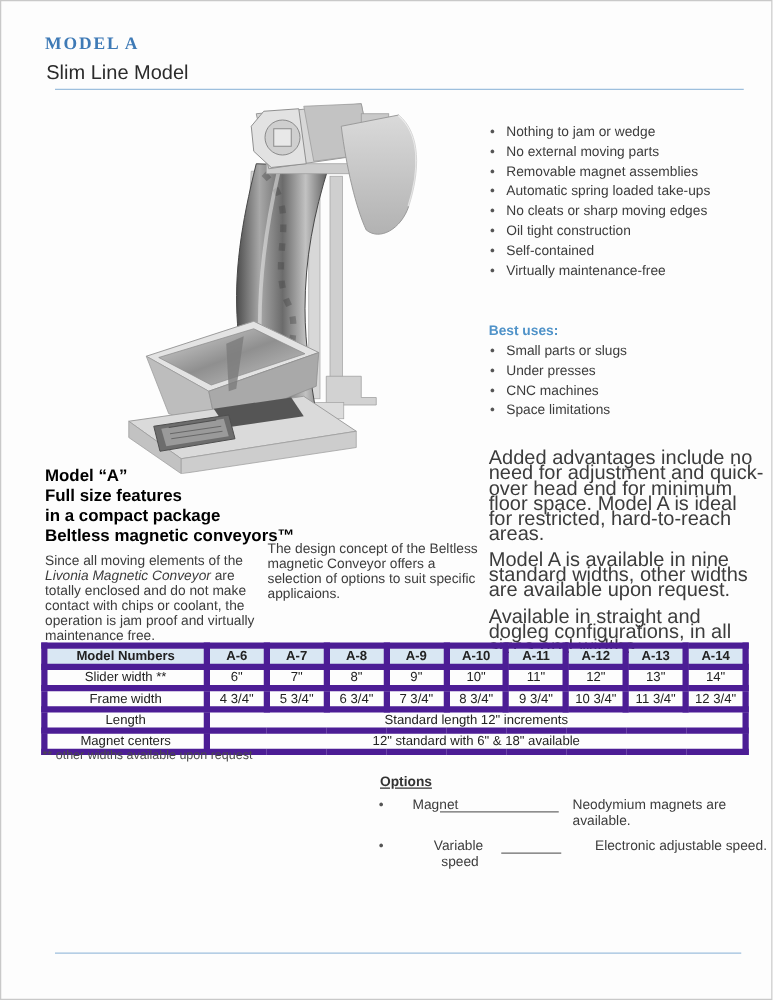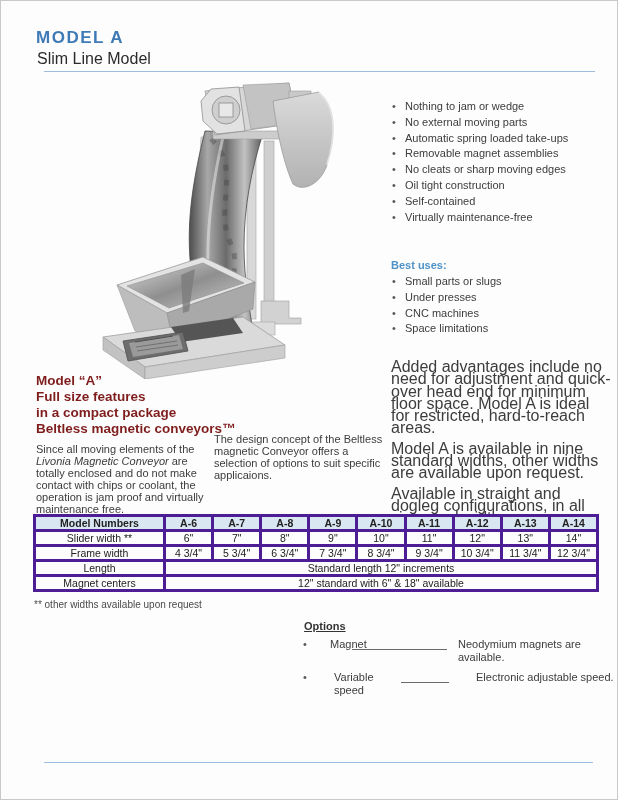--- a/index.html
+++ b/index.html
@@ -10,22 +10,22 @@
     width: 618px; height: 800px;
     margin: 0 auto;
     background: #fdfdfd;
     border: 1px solid #c9c9c9;
     overflow: hidden;
     color: #3c3c3c;
   }
   
   .doc-title {
     position: absolute; left: 35px; top: 27px;
-    font-family: Liberation Sans, sans-serif;
-    font-weight: bold; font-size: 17px; letter-spacing: 1.5px;
+    font-family: Liberation Serif, serif;
+    font-weight: bold; font-size: 14px; letter-spacing: 1.5px;
     color: #3e7ab6;
   }
   .doc-subtitle {
     position: absolute; left: 36px; top: 49px;
     font-size: 16px; color: #2b2b2b;
   }
   .rule-top { position: absolute; left: 43px; top: 70px; width: 551px; height: 1px; background: #9dbfdd; }
   .rule-bottom { position: absolute; left: 43px; top: 761px; width: 549px; height: 1px; background: #9dbfdd; }
 
   
@@ -44,53 +44,53 @@
     content: "•"; position: absolute; left: 1px; top: 0; color: #555; font-size: 11px;
   }
 
   
   .advantages { position: absolute; left: 390px; top: 360px; width: 221px; }
   .advantages p { font-size: 16px; line-height: 12.3px; margin-bottom: 8px; color: #3c3c3c; }
 
   
   .intro-heading {
     position: absolute; left: 35px; top: 372px;
-    font-size: 13.5px; font-weight: bold; line-height: 16px; color: #7f1d1d;
+    font-size: 13.5px; font-weight: bold; line-height: 16px; color: #000000;
   }
   .intro-left  { position: absolute; left: 35px;  top: 442px; width: 180px; }
   .intro-right { position: absolute; left: 213px; top: 432px; width: 172px; }
   .intro-left p, .intro-right p { font-size: 11px; line-height: 12px; color: #3c3c3c; }
   .intro-left .em { font-style: italic; }
 
   
   .spec-table-wrap { position: absolute; left: 32px; top: 513px; width: 566px; }
   table.spec { width: 100%; border-collapse: collapse; table-layout: fixed; }
   table.spec td, table.spec th {
-    border: 3px solid #4c1d95; text-align: center;
+    border: 5px solid #4c1d95; text-align: center;
     font-size: 10.5px; height: 15px; padding: 0 2px;
     color: #222; font-weight: normal; white-space: nowrap; overflow: hidden;
   }
   table.spec tr.head td { background: #d9e7f3; font-weight: bold; }
   table.spec td.rowlabel { font-weight: normal; }
   .footnote { position: absolute; left: 33px; top: 598px; font-size: 10px; color: #4a4a4a; }
 
   
   .options { position: absolute; left: 300px; top: 619px; width: 300px; height: 90px; }
   .options-heading {
     position: absolute; left: 3px; top: 0;
     font-size: 11px; font-weight: bold; color: #333; text-decoration: underline;
   }
   .opt-bullet { position: absolute; font-size: 11px; color: #555; }
   .opt-label { position: absolute; font-size: 11px; line-height: 12.5px; color: #3c3c3c; padding-left: 16px; }
   .opt-line { position: absolute; height: 1px; background: #6a6a6a; }
   .opt-desc { position: absolute; font-size: 11px; line-height: 12.5px; color: #3c3c3c; }
   .b1 { left: 2px; top: 18px; }   .l1 { left: 13px; top: 18px; width: 40px; }
   .ln1 { left: 51px; top: 29px; width: 95px; }
   .d1 { left: 157px; top: 18px; width: 130px; }
-  .b2 { left: 2px; top: 51px; }   .l2 { left: 17px; top: 51px; width: 52px; }
+  .b2 { left: 2px; top: 51px; }   .l2 { left: 30px; top: 51px; width: 52px; text-align: right; }
   .ln2 { left: 100px; top: 62px; width: 48px; }
   .d2 { left: 175px; top: 51px; width: 140px; }
 </style>
 </head>
 <body>
 
 <div class="page">
 
   <div class="doc-title">MODEL A</div>
   <div class="doc-subtitle">Slim Line Model</div>
@@ -154,22 +154,22 @@
     <polygon points="36,264 86,256 90,270 40,278" fill="#9a9a9a"></polygon>
     <line x1="42" y1="263" x2="80" y2="257" stroke="#4f4f4f" stroke-width="1"></line>
     <line x1="43" y1="268" x2="84" y2="262" stroke="#5f5f5f" stroke-width="0.7"></line>
     <line x1="44" y1="272" x2="85" y2="266" stroke="#5f5f5f" stroke-width="0.7"></line>
   </svg>
 
   <div class="features-block">
     <ul class="bullets">
       <li>Nothing to jam or wedge</li>
       <li>No external moving parts</li>
+      <li>Removable magnet assemblies</li>
       <li>Automatic spring loaded take-ups</li>
-      <li>Removable magnet assemblies</li>
       <li>No cleats or sharp moving edges</li>
       <li>Oil tight construction</li>
       <li>Self-contained</li>
       <li>Virtually maintenance-free</li>
     </ul>
   </div>
 
   <div class="bestuses-block">
     <div class="section-heading">Best uses:</div>
     <ul class="bullets">

